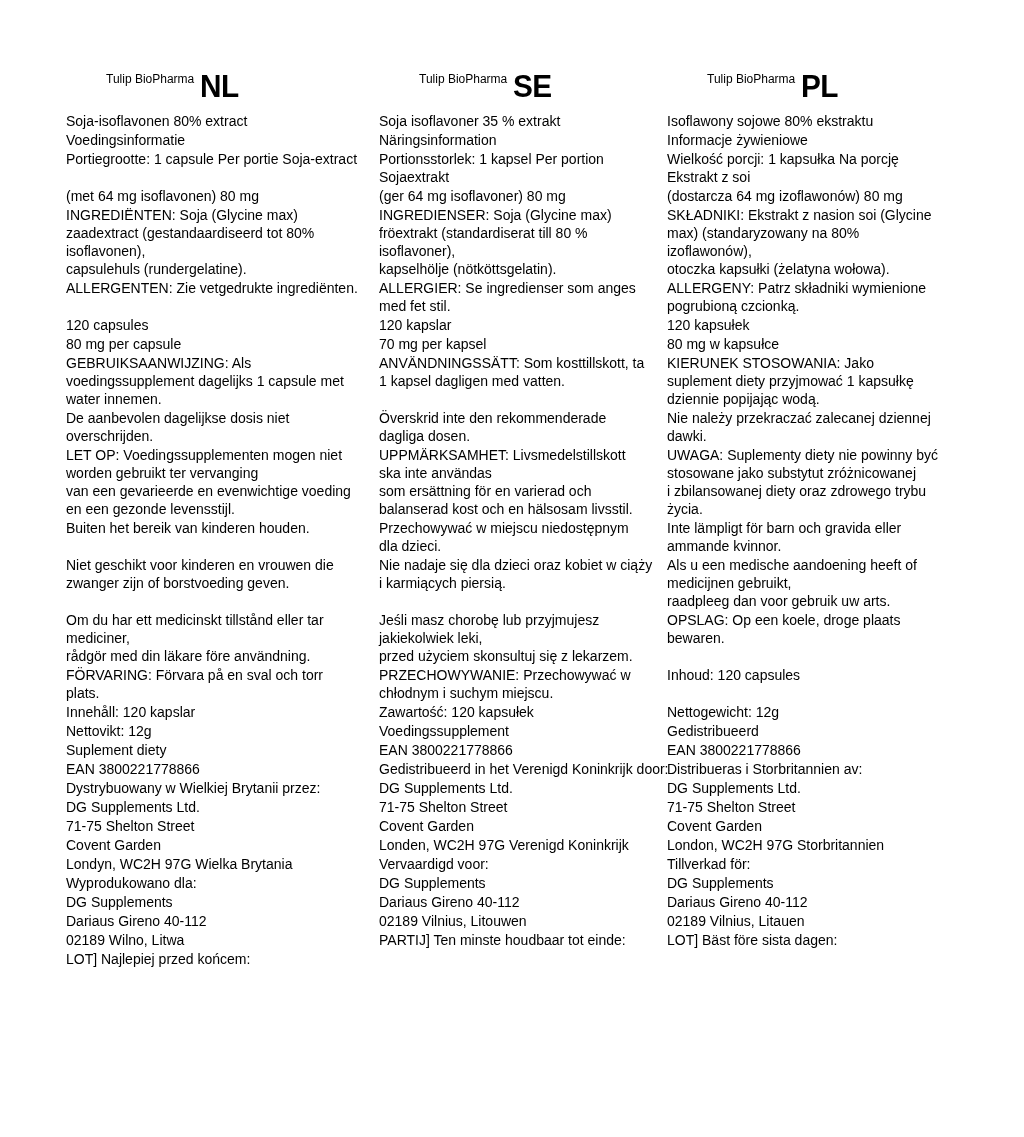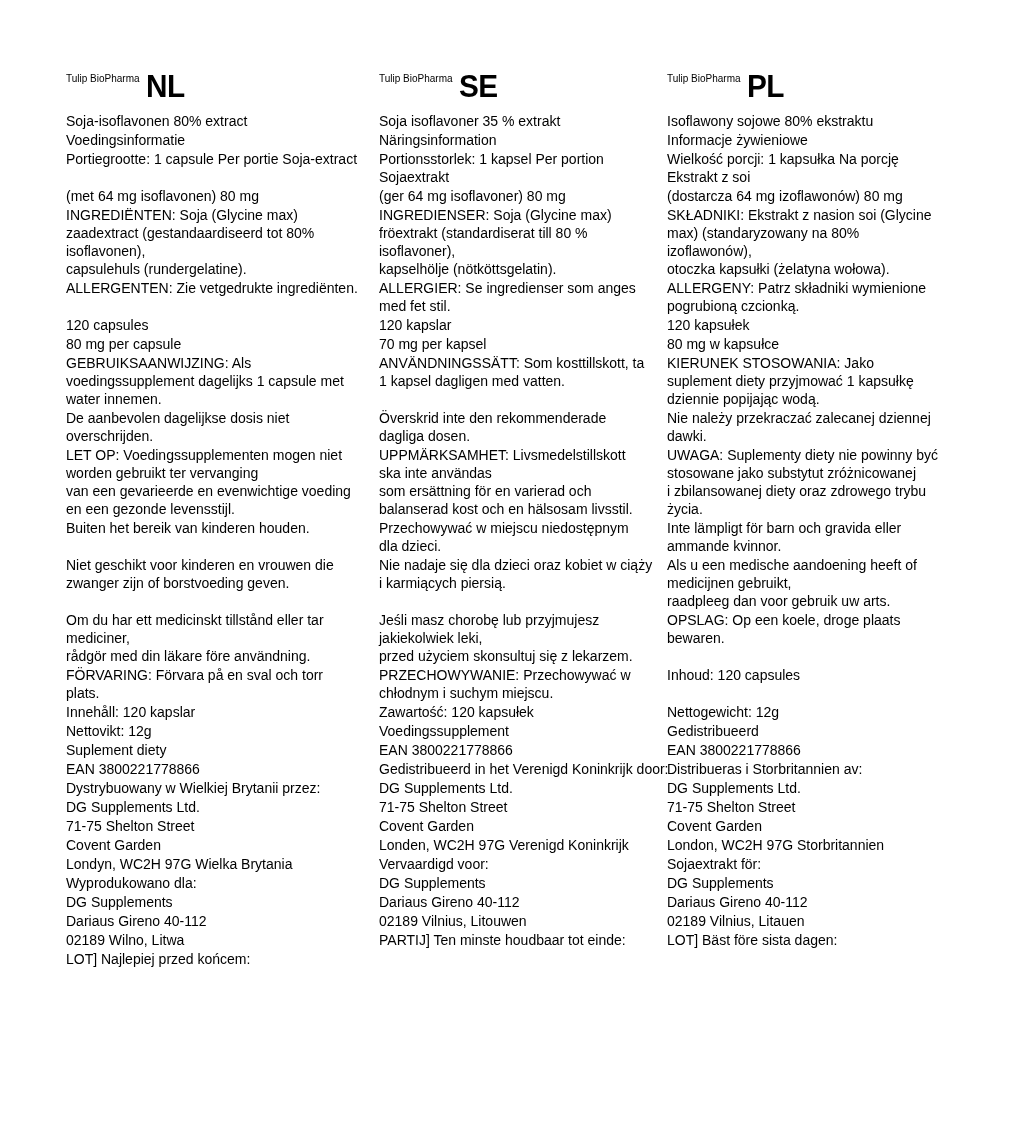--- a/index.html
+++ b/index.html
@@ -25,23 +25,24 @@
     display: grid;
     grid-template-columns: 313px 288px 300px;
     align-items: stretch;
   }
   .hdr {
     height: 42px;
     display: flex;
     align-items: flex-start;
   }
   .brand {
-    font-size: 10px;
+    font-size: 12px;
     line-height: 18px;
     white-space: pre;
+    margin-left: 40px;
   }
   .lang {
     font-size: 31px;
     line-height: 30px;
     font-weight: bold;
     margin-left: 6px;
     margin-top: 2px;
     letter-spacing: -0.5px;
     transform: scaleX(0.96);
     transform-origin: left top;
@@ -183,21 +184,21 @@
       <div class="cell">71-75 Shelton Street</div>
       <div class="cell">71-75 Shelton Street</div>
       <div class="cell">71-75 Shelton Street</div>
       <div class="cell">Covent Garden</div>
       <div class="cell">Covent Garden</div>
       <div class="cell">Covent Garden</div>
       <div class="cell">Londen, WC2H 97G Verenigd Koninkrijk</div>
       <div class="cell">London, WC2H 97G Storbritannien</div>
       <div class="cell">Londyn, WC2H 97G Wielka Brytania</div>
       <div class="cell">Vervaardigd voor:</div>
-      <div class="cell">Sojaextrakt för:</div>
+      <div class="cell">Tillverkad för:</div>
       <div class="cell">Wyprodukowano dla:</div>
       <div class="cell">DG Supplements</div>
       <div class="cell">DG Supplements</div>
       <div class="cell">DG Supplements</div>
       <div class="cell">Dariaus Gireno 40-112</div>
       <div class="cell">Dariaus Gireno 40-112</div>
       <div class="cell">Dariaus Gireno 40-112</div>
       <div class="cell">02189 Vilnius, Litouwen</div>
       <div class="cell">02189 Vilnius, Litauen</div>
       <div class="cell">02189 Wilno, Litwa</div>

